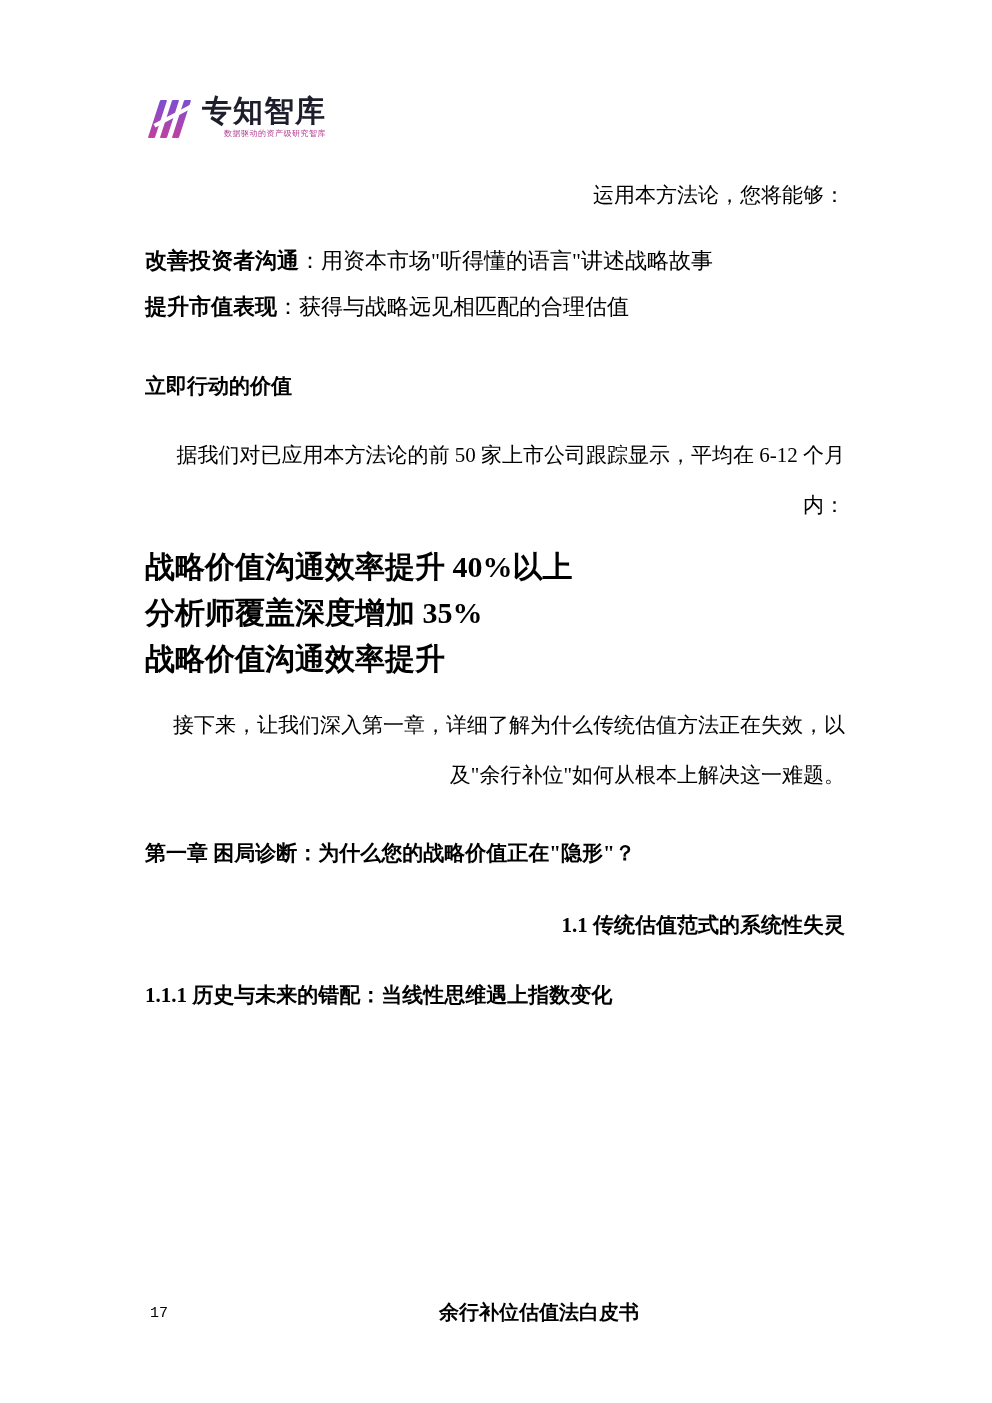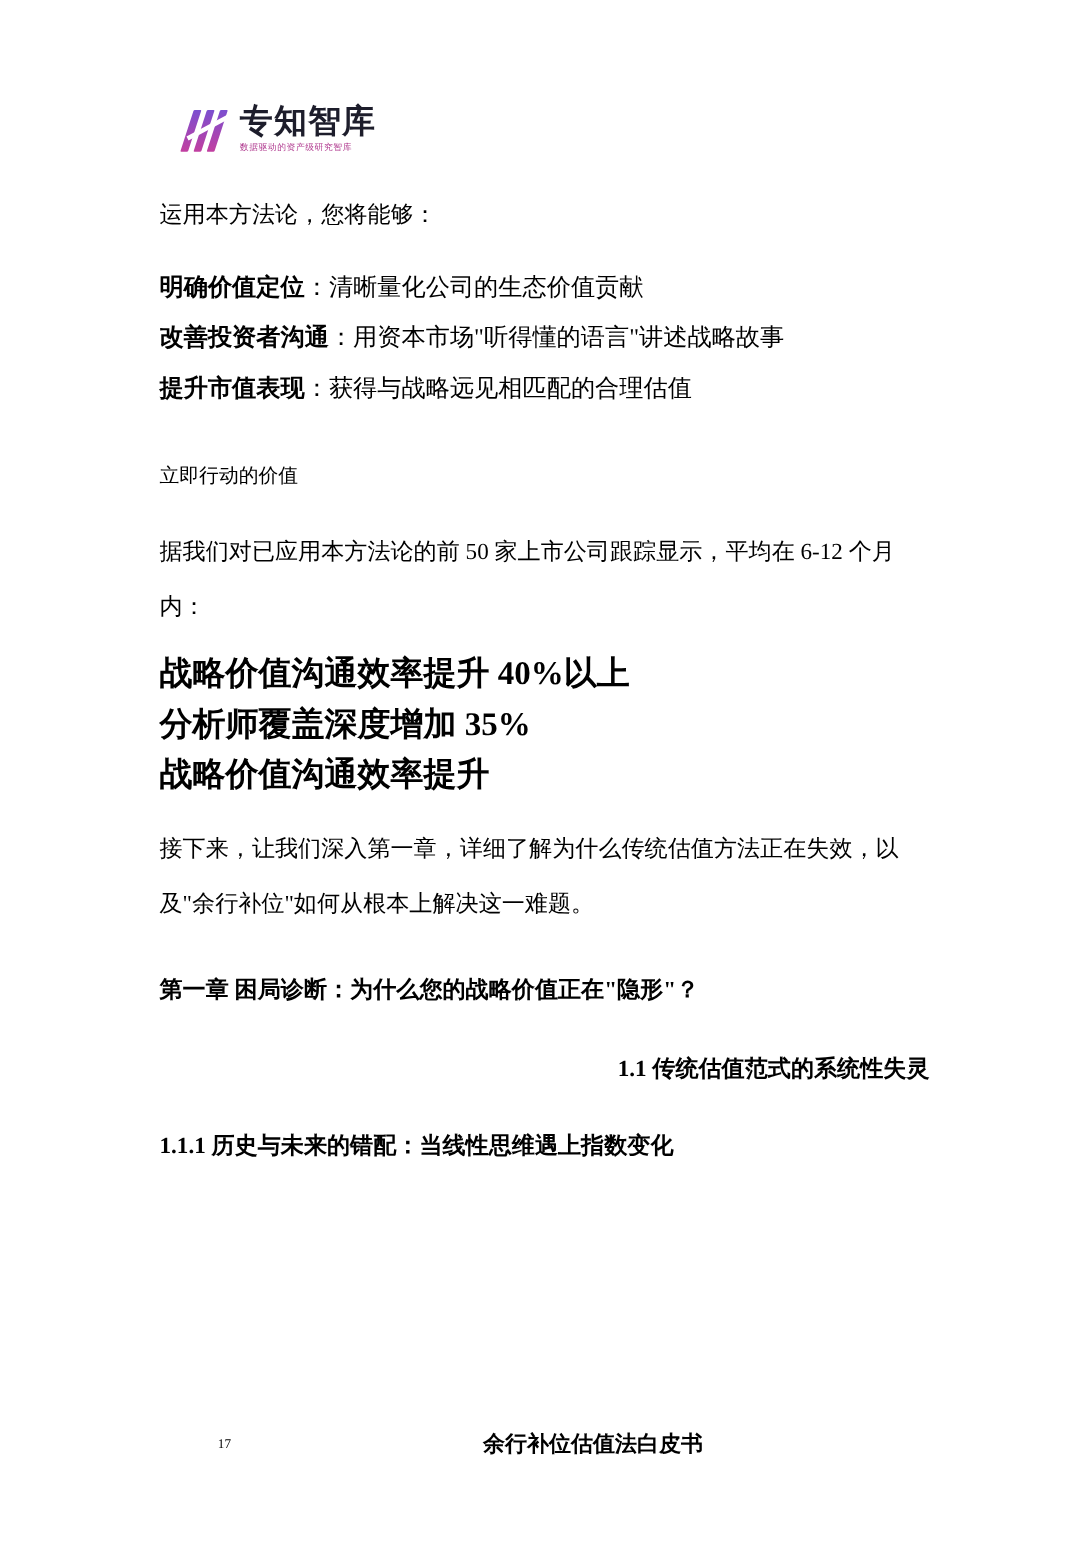--- a/index.html
+++ b/index.html
@@ -19,25 +19,26 @@
     position: relative;
     width: 992px;
     height: 1403px;
     box-sizing: border-box;
     padding: 0 150px 0 145px;
   }
 
   
   .logo-block {
     position: absolute;
-    left: 168px;
+    left: 152px;
     top: 96px;
     display: flex;
     align-items: flex-end;
     gap: 6px;
+    text-align: right;
   }
   .logo-mark {
     width: 44px;
     height: 38px;
     position: relative;
     flex: none;
   }
   .logo-mark .bar {
     position: absolute;
     bottom: 0;
@@ -85,38 +86,39 @@
     position: absolute;
     left: 145px;
     top: 172px;
     width: 700px;
   }
   p, .line {
     margin: 0;
     font-size: 21px;
     line-height: 46px;
     color: #000000;
+    text-align: right;
   }
   .intro {
     margin-bottom: 20px;
   }
   .bullet-list {
     margin: 0 0 34px 0;
   }
   .bullet-line {
     font-size: 22px;
     line-height: 46px;
     white-space: nowrap;
   }
   .bullet-line .lead {
     font-weight: bold;
   }
   .section-head {
-    font-size: 18px;
-    font-weight: normal;
+    font-size: 21px;
+    font-weight: bold;
     line-height: 44px;
     margin: 12px 0 22px 0;
   }
   .para {
     font-size: 21px;
     line-height: 50px;
     margin-bottom: 14px;
   }
   .stat-list {
     margin: 10px 0 18px 0;
@@ -151,24 +153,23 @@
     position: absolute;
     left: 0;
     right: 0;
     bottom: 74px;
     height: 30px;
   }
   .footer-page-number {
     position: absolute;
     left: 150px;
     top: 6px;
-    font-size: 12px;
-    font-family: Liberation Serif, serif;
-    color: #000000;
-    margin-left: 48px;
+    font-size: 15px;
+    font-family: Liberation Mono, monospace;
+    color: #000000;
   }
   .footer-title {
     position: absolute;
     left: 0;
     right: 0;
     top: 0;
     text-align: center;
     font-size: 20px;
     font-weight: bold;
     color: #000000;
@@ -192,23 +193,20 @@
       <div class="logo-sub">数据驱动的资产级研究智库</div>
     </div>
   </div>
 
   <div class="content">
 
     <p class="intro">运用本方法论，您将能够：</p>
 
     <div class="bullet-list">
       <div class="bullet-line">
-        <span class="lead">明确价值定位</span><span>：清晰量化公司的生态价值贡献</span>
-      </div>
-      <div class="bullet-line">
         <span class="lead">改善投资者沟通</span><span>：用资本市场"听得懂的语言"讲述战略故事</span>
       </div>
       <div class="bullet-line">
         <span class="lead">提升市值表现</span><span>：获得与战略远见相匹配的合理估值</span>
       </div>
     </div>
 
     <div class="section-head">立即行动的价值</div>
 
     <p class="para">据我们对已应用本方法论的前 50 家上市公司跟踪显示，平均在 6-12 个月内：</p>

